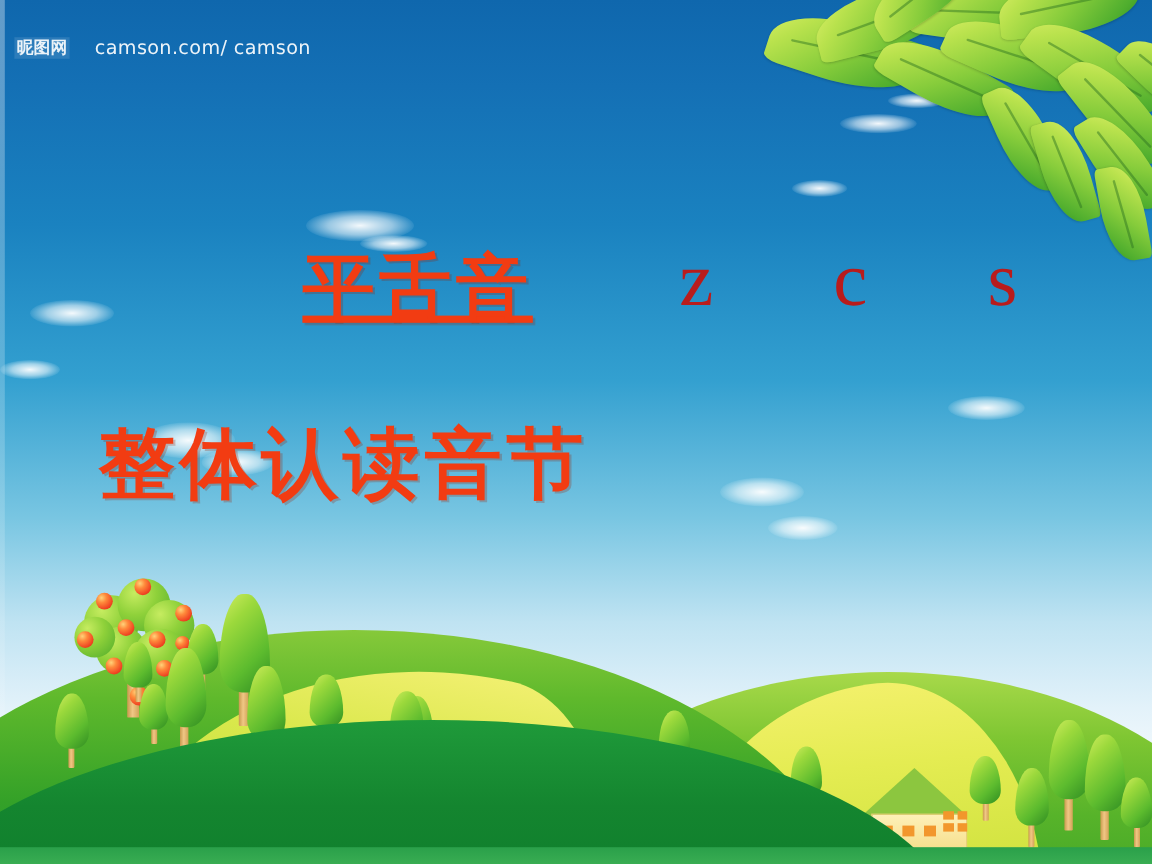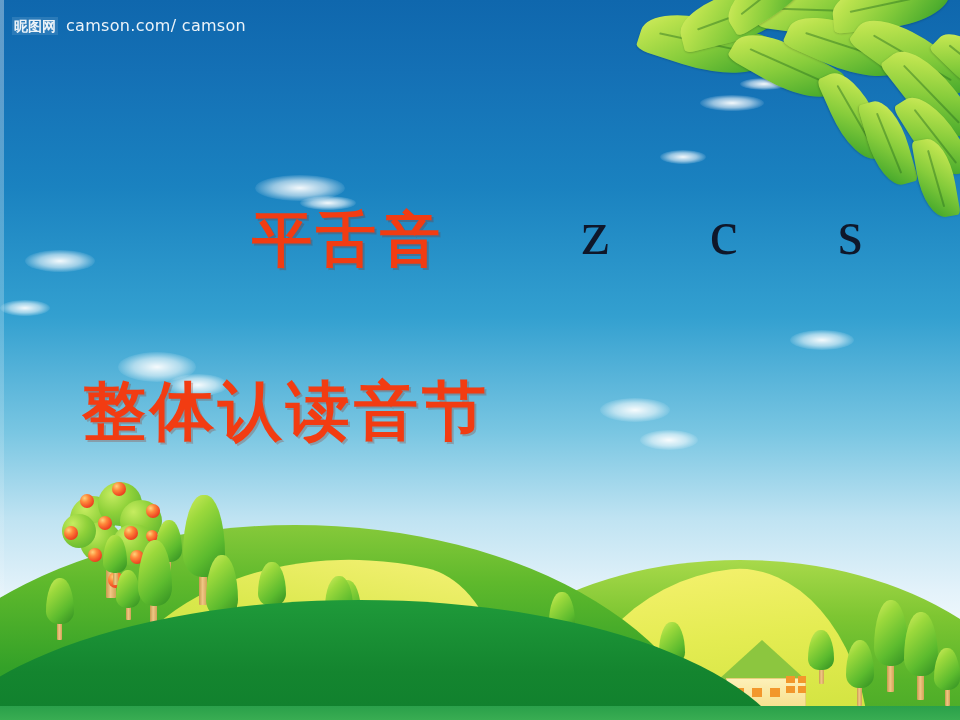--- a/index.html
+++ b/index.html
@@ -146,24 +146,24 @@
     border: 1px solid #e8cf7a;
   }
   .house-win {
     position: absolute;
     background: #f2972c;
   }
 
   
   .watermark {
     position: absolute;
-    left: 12px; top: 16px;
+    left: 12px; top: 30px;
     display: flex;
     align-items: flex-end;
-    gap: 8px;
+    gap: 21px;
     opacity: .92;
   }
   .wm-logo {
     display: inline-block;
     color: #ffffff;
     background: rgba(255,255,255,.12);
     font-family: "DejaVu Sans", sans-serif;
     font-size: 14px;
     font-weight: bold;
     letter-spacing: 0px;
@@ -181,29 +181,28 @@
   
   .txt { position: absolute; white-space: pre; }
   .cn {
     color: #f23c12;
     font-family: "DejaVu Serif", serif;
     font-weight: bold;
     letter-spacing: 4px;
     text-shadow: 2px 2px 0 rgba(150,30,5,.25);
   }
   .py {
-    color: #0f172a;
+    color: #b91c1c;
     font-family: "Liberation Serif", serif;
     font-weight: normal;
-    margin-left: 15px;
-  }
-
-  #line1-cn { left: 252px; top: 200px; font-size: 60px; }
+  }
+
+  #line1-cn { left: 252px; top: 200px; font-size: 60px; text-decoration: underline; }
   #line1-py { left: 566px; top: 196px; font-size: 64px; letter-spacing: 42px; }
-  #line2-cn { left: 82px;  top: 368px; font-size: 64px; }
+  #line2-cn { left: 82px;  top: 343px; font-size: 64px; }
   #line2-py { left: 562px; top: 358px; font-size: 70px; letter-spacing: 6px; }
 </style>
 </head>
 <body>
 
 <div id="slide">
 
   <div class="sky"></div>
   <div class="sky-edge-left"></div>
 

